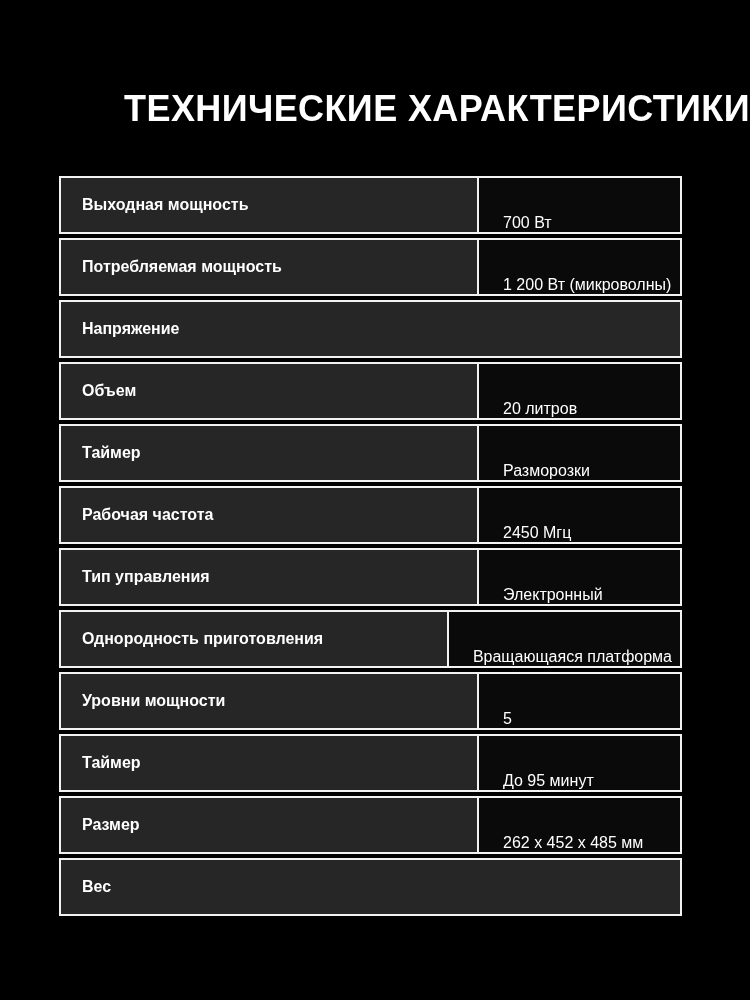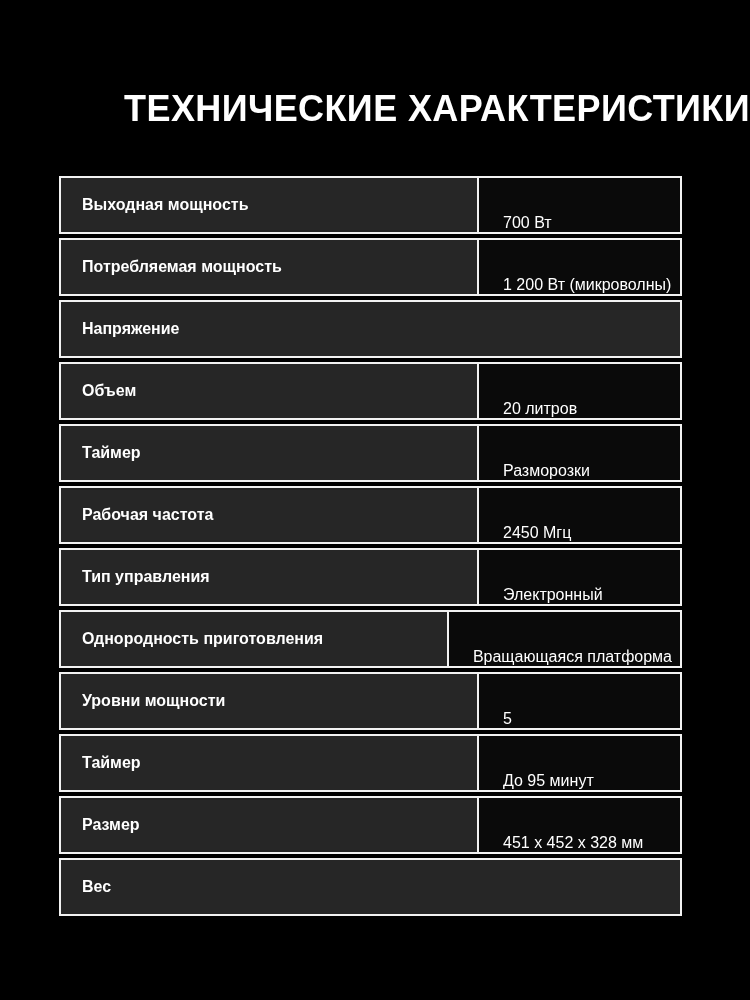--- a/index.html
+++ b/index.html
@@ -165,21 +165,21 @@
     <div class="spec-value-cell">
       <span class="spec-value">До 95 минут</span>
     </div>
   </div>
 
   <div class="spec-row">
     <div class="spec-label-cell">
       <span class="spec-label">Размер</span>
     </div>
     <div class="spec-value-cell">
-      <span class="spec-value">451 х 452 х 328 мм</span>
+      <span class="spec-value">262 х 452 х 485 мм</span>
     </div>
   </div>
 
   <div class="spec-row">
     <div class="spec-label-cell">
       <span class="spec-label">Вес</span>
     </div>
   </div>
 </div>
 </div>

